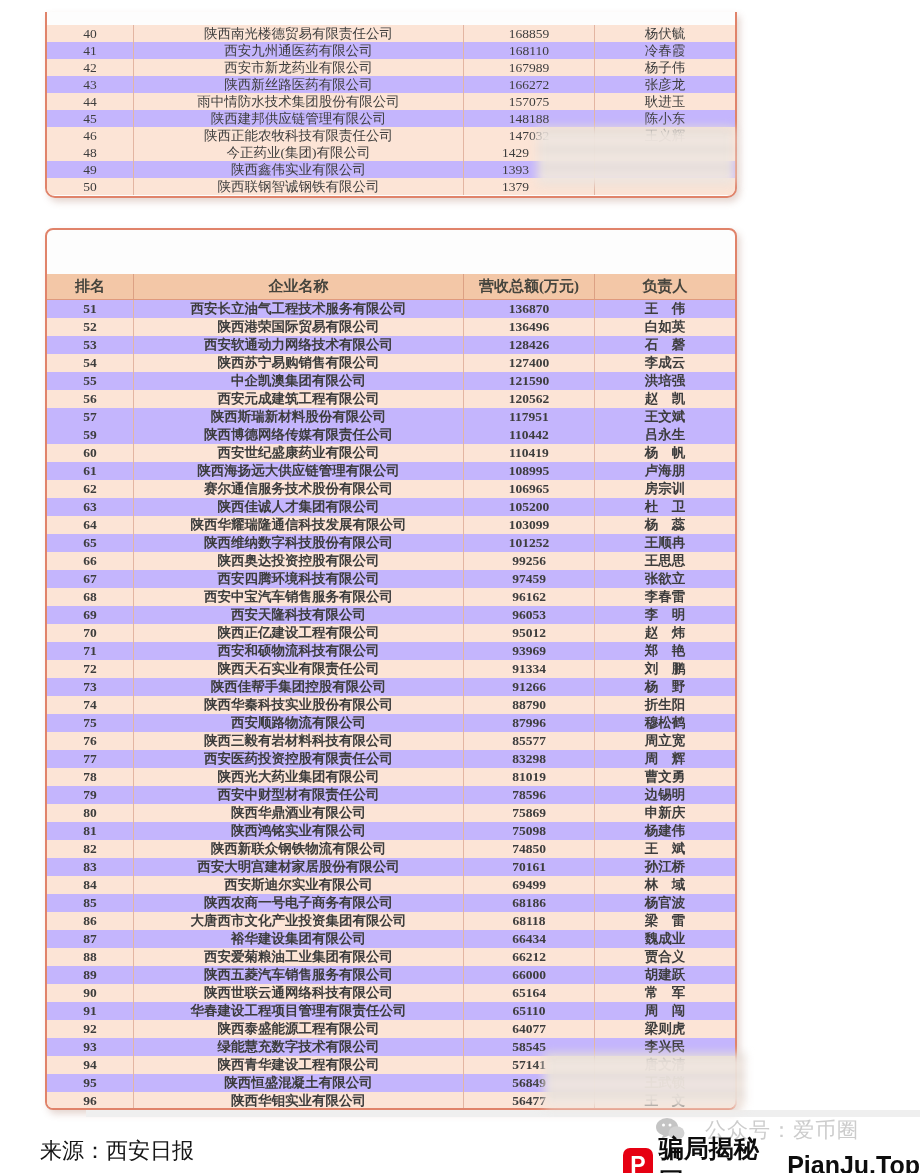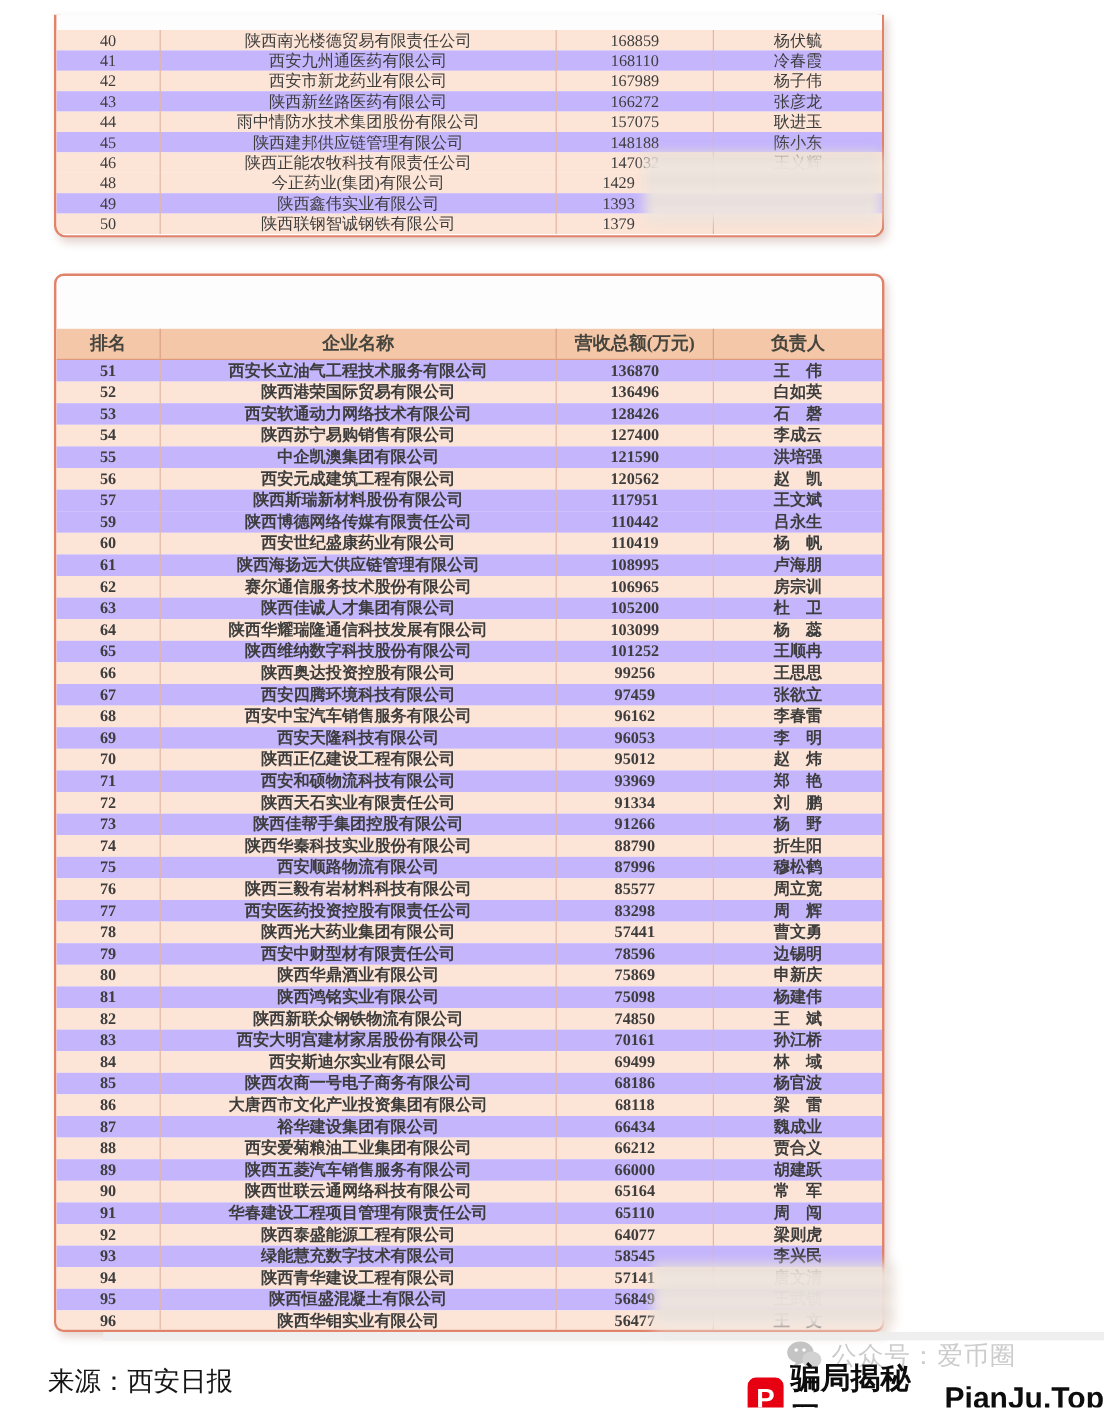--- a/index.html
+++ b/index.html
@@ -41,21 +41,21 @@
   #redact-top{left:537px;top:127px;width:198px;height:58px;}
   #redact-bottom{left:544px;top:1053px;width:201px;height:55px;}
   
   #footer-divider{position:absolute;left:86px;top:1110px;width:834px;height:7px;background:#efefef;}
   #source-text{
     position:absolute;left:40px;top:1136px;font-family:"Liberation Sans","DejaVu Sans",sans-serif;
     font-size:22px;color:#151515;
   }
   
   #wechat-watermark{
-    position:absolute;left:655px;top:1116px;display:flex;align-items:center;gap:8px;z-index:1;
+    position:absolute;left:655px;top:1116px;display:flex;align-items:center;gap:20px;z-index:1;
     color:#cccccc;font-family:"Liberation Sans","DejaVu Sans",sans-serif;font-size:21px;letter-spacing:1px;
   }
   #brand-watermark{
     position:absolute;left:623px;top:1132px;display:flex;align-items:center;gap:6px;z-index:2;
     font-family:"Liberation Sans","DejaVu Sans",sans-serif;
   }
   #brand-logo{
     width:32px;height:34px;border-radius:7px;background:#e60012;color:#ffffff;
     display:flex;align-items:center;justify-content:center;font-size:23px;font-weight:bold;
   }
@@ -290,21 +290,21 @@
     </div>
     <div class="tr">
       <div class="td c-rank">77</div>
       <div class="td c-company">西安医药投资控股有限责任公司</div>
       <div class="td c-revenue">83298</div>
       <div class="td c-person">周　辉</div>
     </div>
     <div class="tr alt">
       <div class="td c-rank">78</div>
       <div class="td c-company">陕西光大药业集团有限公司</div>
-      <div class="td c-revenue">57441</div>
+      <div class="td c-revenue">81019</div>
       <div class="td c-person">曹文勇</div>
     </div>
     <div class="tr">
       <div class="td c-rank">79</div>
       <div class="td c-company">西安中财型材有限责任公司</div>
       <div class="td c-revenue">78596</div>
       <div class="td c-person">边锡明</div>
     </div>
     <div class="tr alt">
       <div class="td c-rank">80</div>

